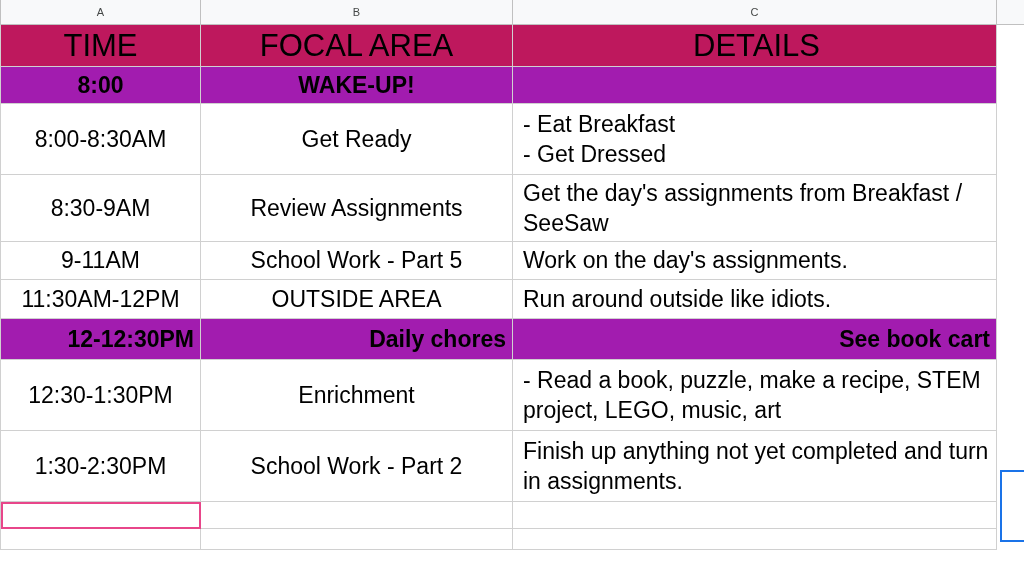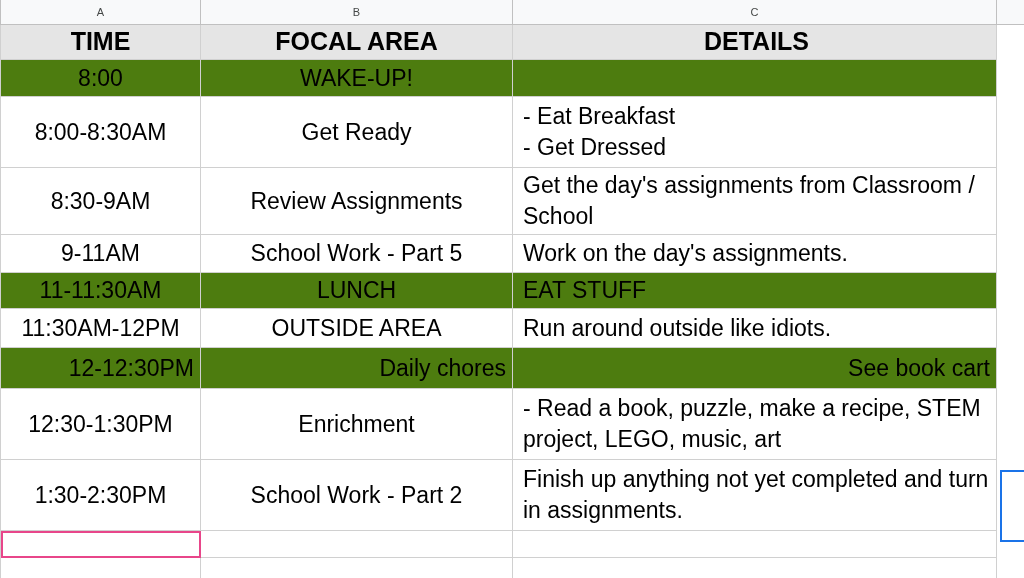--- a/index.html
+++ b/index.html
@@ -53,30 +53,31 @@
     vertical-align: middle;
     line-height: 1.33;
     background: #ffffff;
   }
 
   td.cell.a { text-align: center; }
   td.cell.b { text-align: center; }
   td.cell.c { text-align: left; padding-left: 10px; }
 
   tr.header-row td.cell {
-    background: #e5e5e5;
-    font-weight: bold;
-    font-size: 25px;
+    background: #be185d;
+    font-weight: normal;
+    font-size: 31px;
     text-align: center;
     height: 34px;
   }
   tr.header-row td.cell.c { text-align: center; }
 
   tr.banded td.cell {
-    background: #4d7c0f;
+    background: #a21caf;
+    font-weight: bold;
   }
 
   tr.r-wake td.cell { height: 36px; }
   tr.r-ready td.cell { height: 70px; }
   tr.r-review td.cell { height: 66px; }
   tr.r-sw1 td.cell { height: 37px; }
   tr.r-lunch td.cell { height: 35px; }
   tr.r-outside td.cell { height: 38px; }
   tr.r-chores td.cell { height: 40px; text-align: right; }
   tr.r-enrich td.cell { height: 70px; }
@@ -156,37 +157,31 @@
       <td class="cell a">8:00-8:30AM</td>
       <td class="cell b">Get Ready</td>
       <td class="cell c multiline">- Eat Breakfast
 - Get Dressed</td>
       <td class="spacer-col"></td>
     </tr>
 
     <tr class="r-review">
       <td class="cell a">8:30-9AM</td>
       <td class="cell b">Review Assignments</td>
-      <td class="cell c">Get the day's assignments from Classroom / School</td>
+      <td class="cell c">Get the day's assignments from Breakfast / SeeSaw</td>
       <td class="spacer-col"></td>
     </tr>
 
     <tr class="r-sw1">
       <td class="cell a">9-11AM</td>
       <td class="cell b">School Work - Part 5</td>
       <td class="cell c">Work on the day's assignments.</td>
       <td class="spacer-col"></td>
     </tr>
 
-    <tr class="banded r-lunch">
-      <td class="cell a">11-11:30AM</td>
-      <td class="cell b">LUNCH</td>
-      <td class="cell c">EAT STUFF</td>
-      <td class="spacer-col"></td>
-    </tr>
 
     <tr class="r-outside">
       <td class="cell a">11:30AM-12PM</td>
       <td class="cell b">OUTSIDE AREA</td>
       <td class="cell c">Run around outside like idiots.</td>
       <td class="spacer-col"></td>
     </tr>
 
     <tr class="banded r-chores">
       <td class="cell a">12-12:30PM</td>

